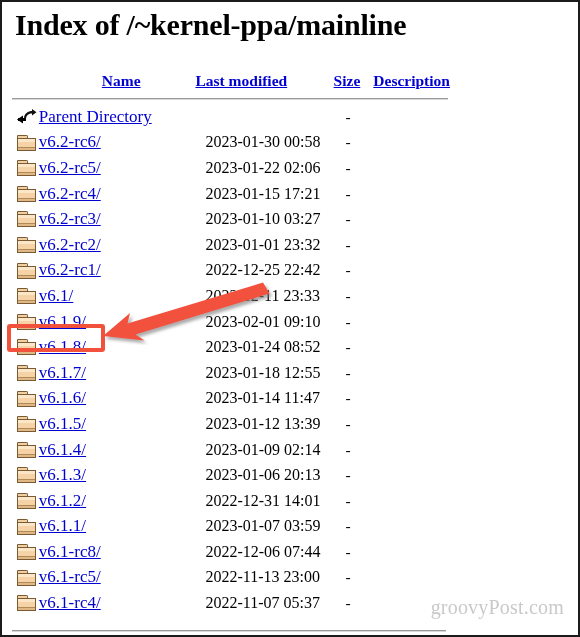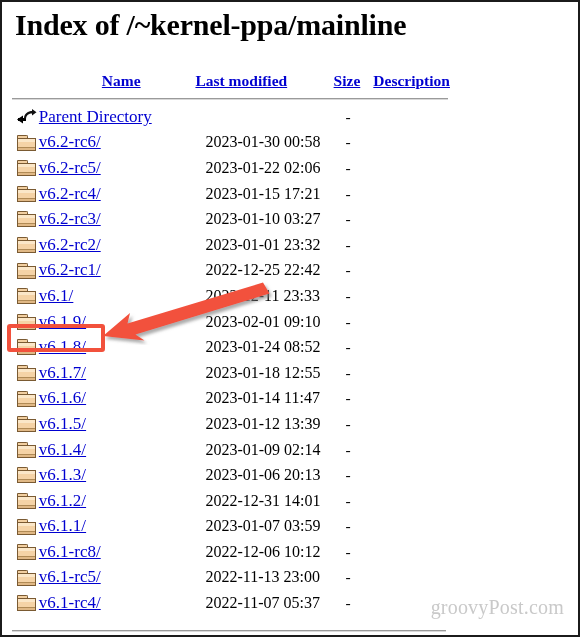--- a/index.html
+++ b/index.html
@@ -448,21 +448,21 @@
           <td class="col-desc"></td>
         </tr>
         <tr class="entry-row">
           <td class="col-icon"><span class="icon-wrap"><span class="folder-icon">
                 <span class="f-back"></span>
                 <span class="f-body"></span>
                 <span class="f-shine"></span>
                 <span class="f-lip"></span>
               </span></span></td>
           <td class="col-name"><span class="file-link">v6.1-rc8/</span></td>
-          <td class="col-date date-cell">2022-12-06 10:12</td>
+          <td class="col-date date-cell">2022-12-06 07:44</td>
           <td class="col-size size-cell">-</td>
           <td class="col-desc"></td>
         </tr>
         <tr class="entry-row">
           <td class="col-icon"><span class="icon-wrap"><span class="folder-icon">
                 <span class="f-back"></span>
                 <span class="f-body"></span>
                 <span class="f-shine"></span>
                 <span class="f-lip"></span>
               </span></span></td>

